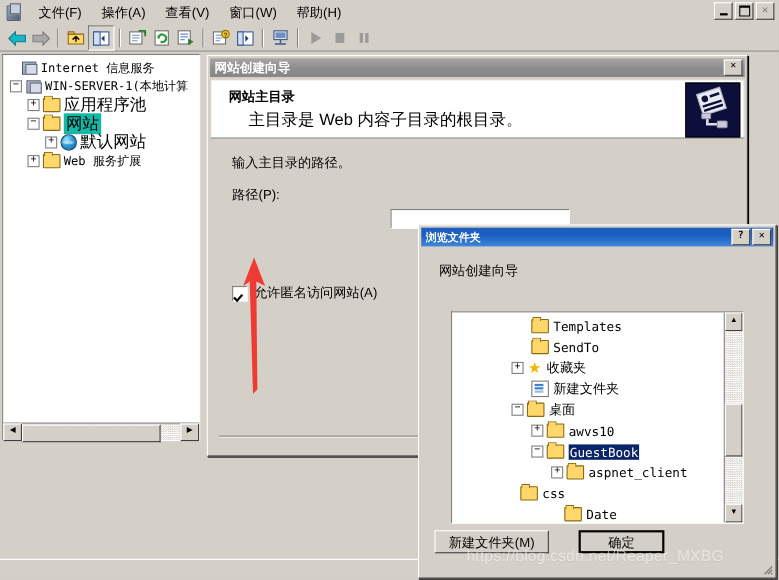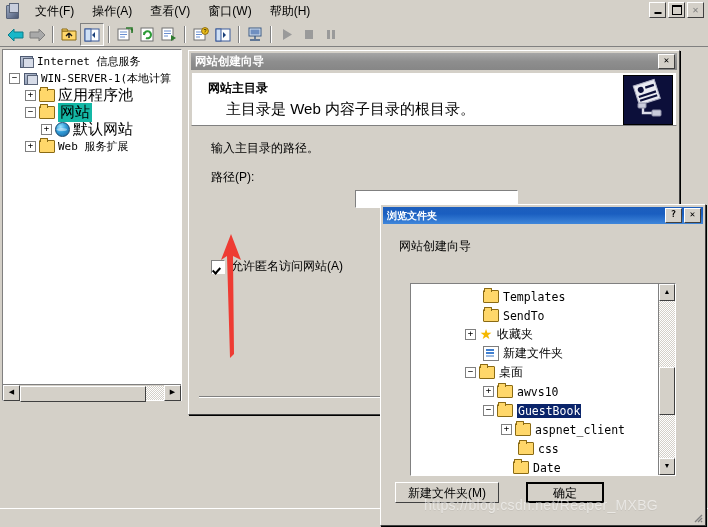--- a/index.html
+++ b/index.html
@@ -478,21 +478,21 @@
         <div class="folder"></div>
         <span class="br-name sel">GuestBook</span>
       </div>
 
       <div class="br-node" style="padding-left:90px;">
         <div class="expander">+</div>
         <div class="folder"></div>
         <span class="br-name">aspnet_client</span>
       </div>
 
-      <div class="br-node" style="padding-left:107px;">
+      <div class="br-node" style="padding-left:62px;">
         <div class="folder"></div>
         <span class="br-name">css</span>
       </div>
 
       <div class="br-node" style="padding-left:102px;">
         <div class="folder"></div>
         <span class="br-name">Date</span>
       </div>
 
     </div>

